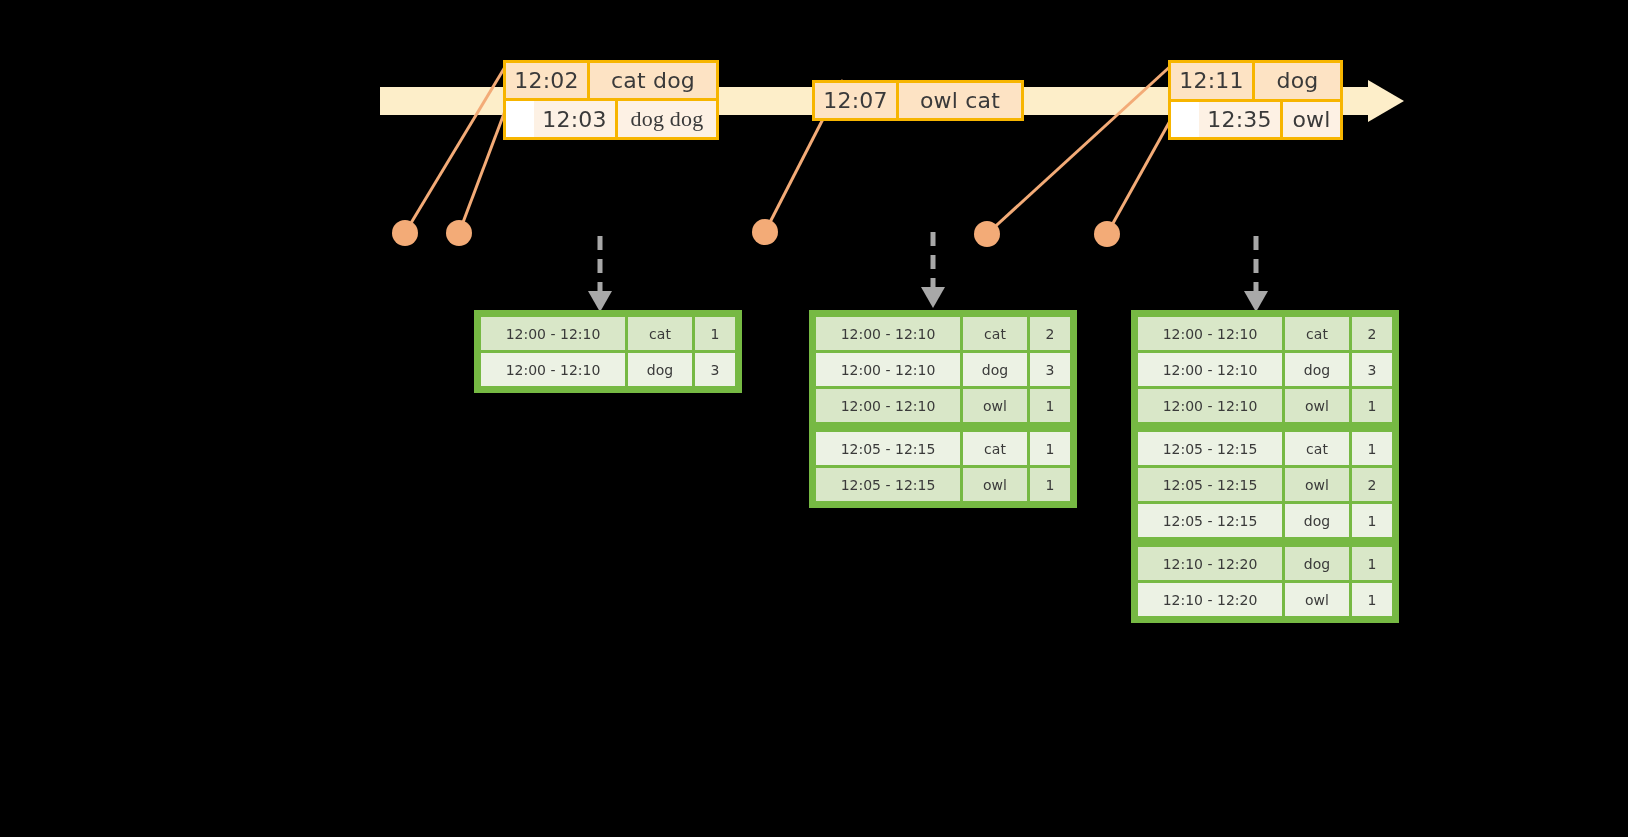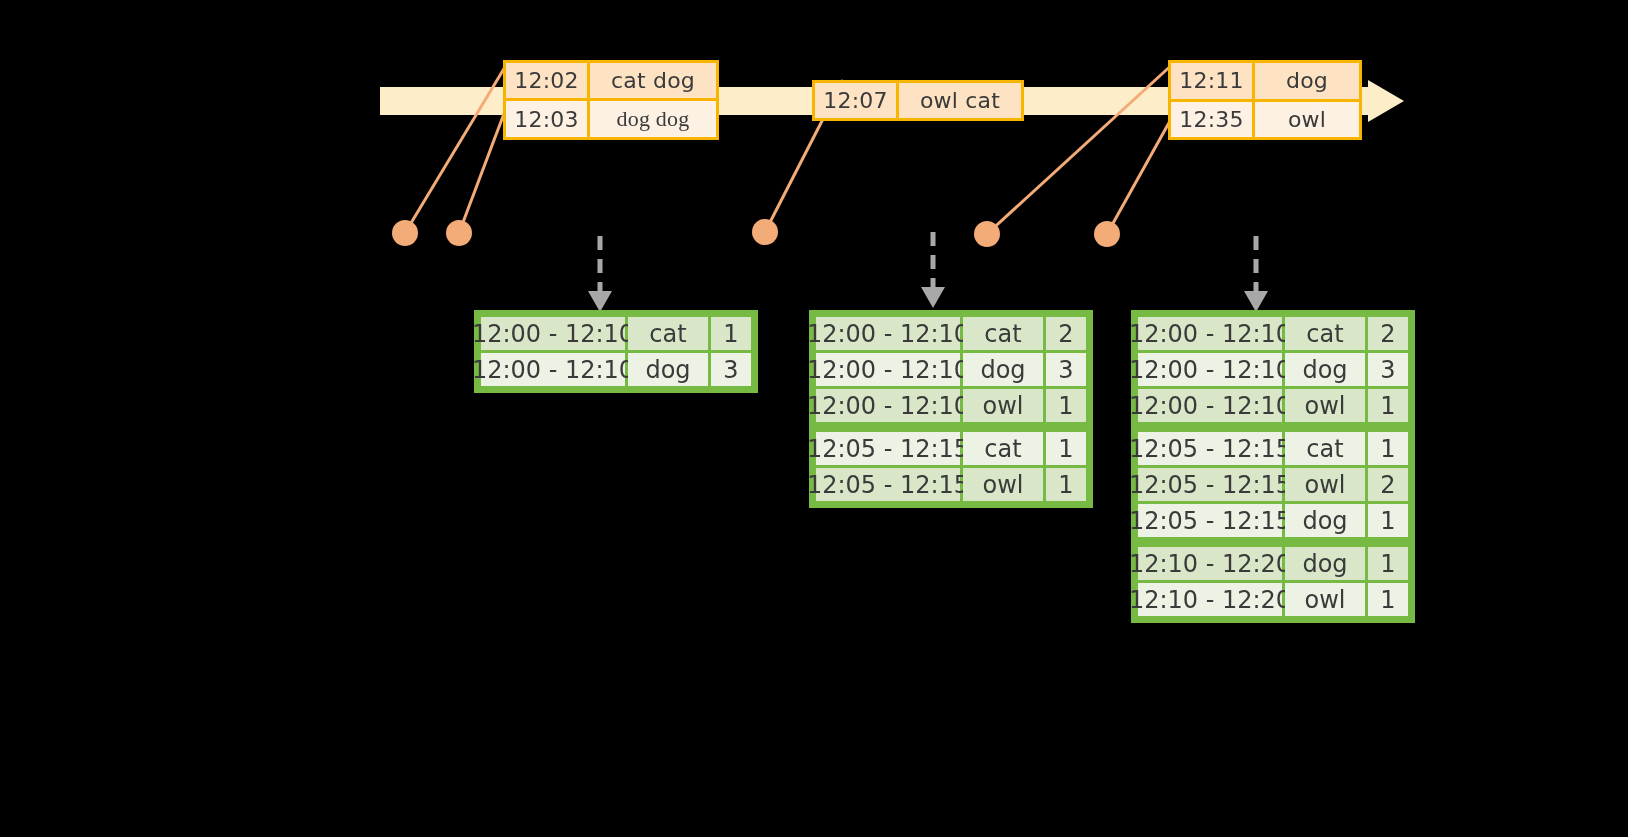--- a/index.html
+++ b/index.html
@@ -22,21 +22,21 @@
   .evt-box{
     position:absolute;
     border:3px solid #f7b500;
     box-sizing:border-box;
     display:flex;flex-direction:column;
     background:#fff;
   }
   .evt-row{
     display:flex;flex:1 1 auto;
   }
-  .evt-row + .evt-row{border-top:3px solid #f7b500;}
+  .evt-row + .evt-row{border-top:3px solid #f7b500;padding-left:28px;}
   .evt-cell{
     display:flex;align-items:center;justify-content:center;
     font-size:22px;color:#3a3a3a;
     letter-spacing:.2px;
     box-sizing:border-box;
     white-space:nowrap;
   }
   .evt-cell.time{width:84px;border-right:3px solid #f7b500;}
   .evt-row.odd .evt-cell{background:#fde3c4;}
   .evt-row.even .evt-cell{background:#fdf1e4;}
@@ -54,28 +54,28 @@
     border:4px solid #76b943;
     box-sizing:border-box;
     background:#76b943;
     display:flex;flex-direction:column;
     gap:3px;
     padding:3px;
   }
   .res-row{display:flex;gap:3px;}
   .res-cell{
     display:flex;align-items:center;justify-content:center;
-    font-size:24px;color:#3a3a3a;
+    font-size:14px;color:#3a3a3a;
     box-sizing:border-box;height:33px;
     white-space:nowrap;
   }
   .res-row.shade .res-cell{background:#d9e7c8;}
   .res-row.plain .res-cell{background:#ecf2e4;}
   .res-cell.win{width:144px;}
-  .res-cell.key{width:80px;text-align:right;}
+  .res-cell.key{width:64px;text-align:right;}
   .res-cell.cnt{width:40px;}
   .grp-gap{height:4px;}
 </style>
 </head>
 <body>
 
 <div id="stage">
 
   <div class="tl-bar" style="left:380px;top:87px;width:990px;height:28px;"></div>
   <div class="tl-arrowhead" style="left:1368px;top:80px;border-top:21px solid transparent;border-bottom:21px solid transparent;border-left:36px solid #fdeec9;"></div>
@@ -109,21 +109,21 @@
     </div>
   </div>
 
   <div class="evt-box" style="left:812px;top:80px;width:212px;height:41px;justify-content:flex-end;">
     <div class="evt-row odd">
       <div class="evt-cell time">12:07</div>
       <div class="evt-cell words" style="flex:1;">owl cat</div>
     </div>
   </div>
 
-  <div class="evt-box" style="left:1168px;top:60px;width:194px;height:80px;">
+  <div class="evt-box" style="left:1168px;top:60px;width:175px;height:80px;">
     <div class="evt-row odd">
       <div class="evt-cell time">12:11</div>
       <div class="evt-cell words" style="flex:1;">dog</div>
     </div>
     <div class="evt-row even">
       <div class="evt-cell time">12:35</div>
       <div class="evt-cell words" style="flex:1;">owl</div>
     </div>
   </div>
 

